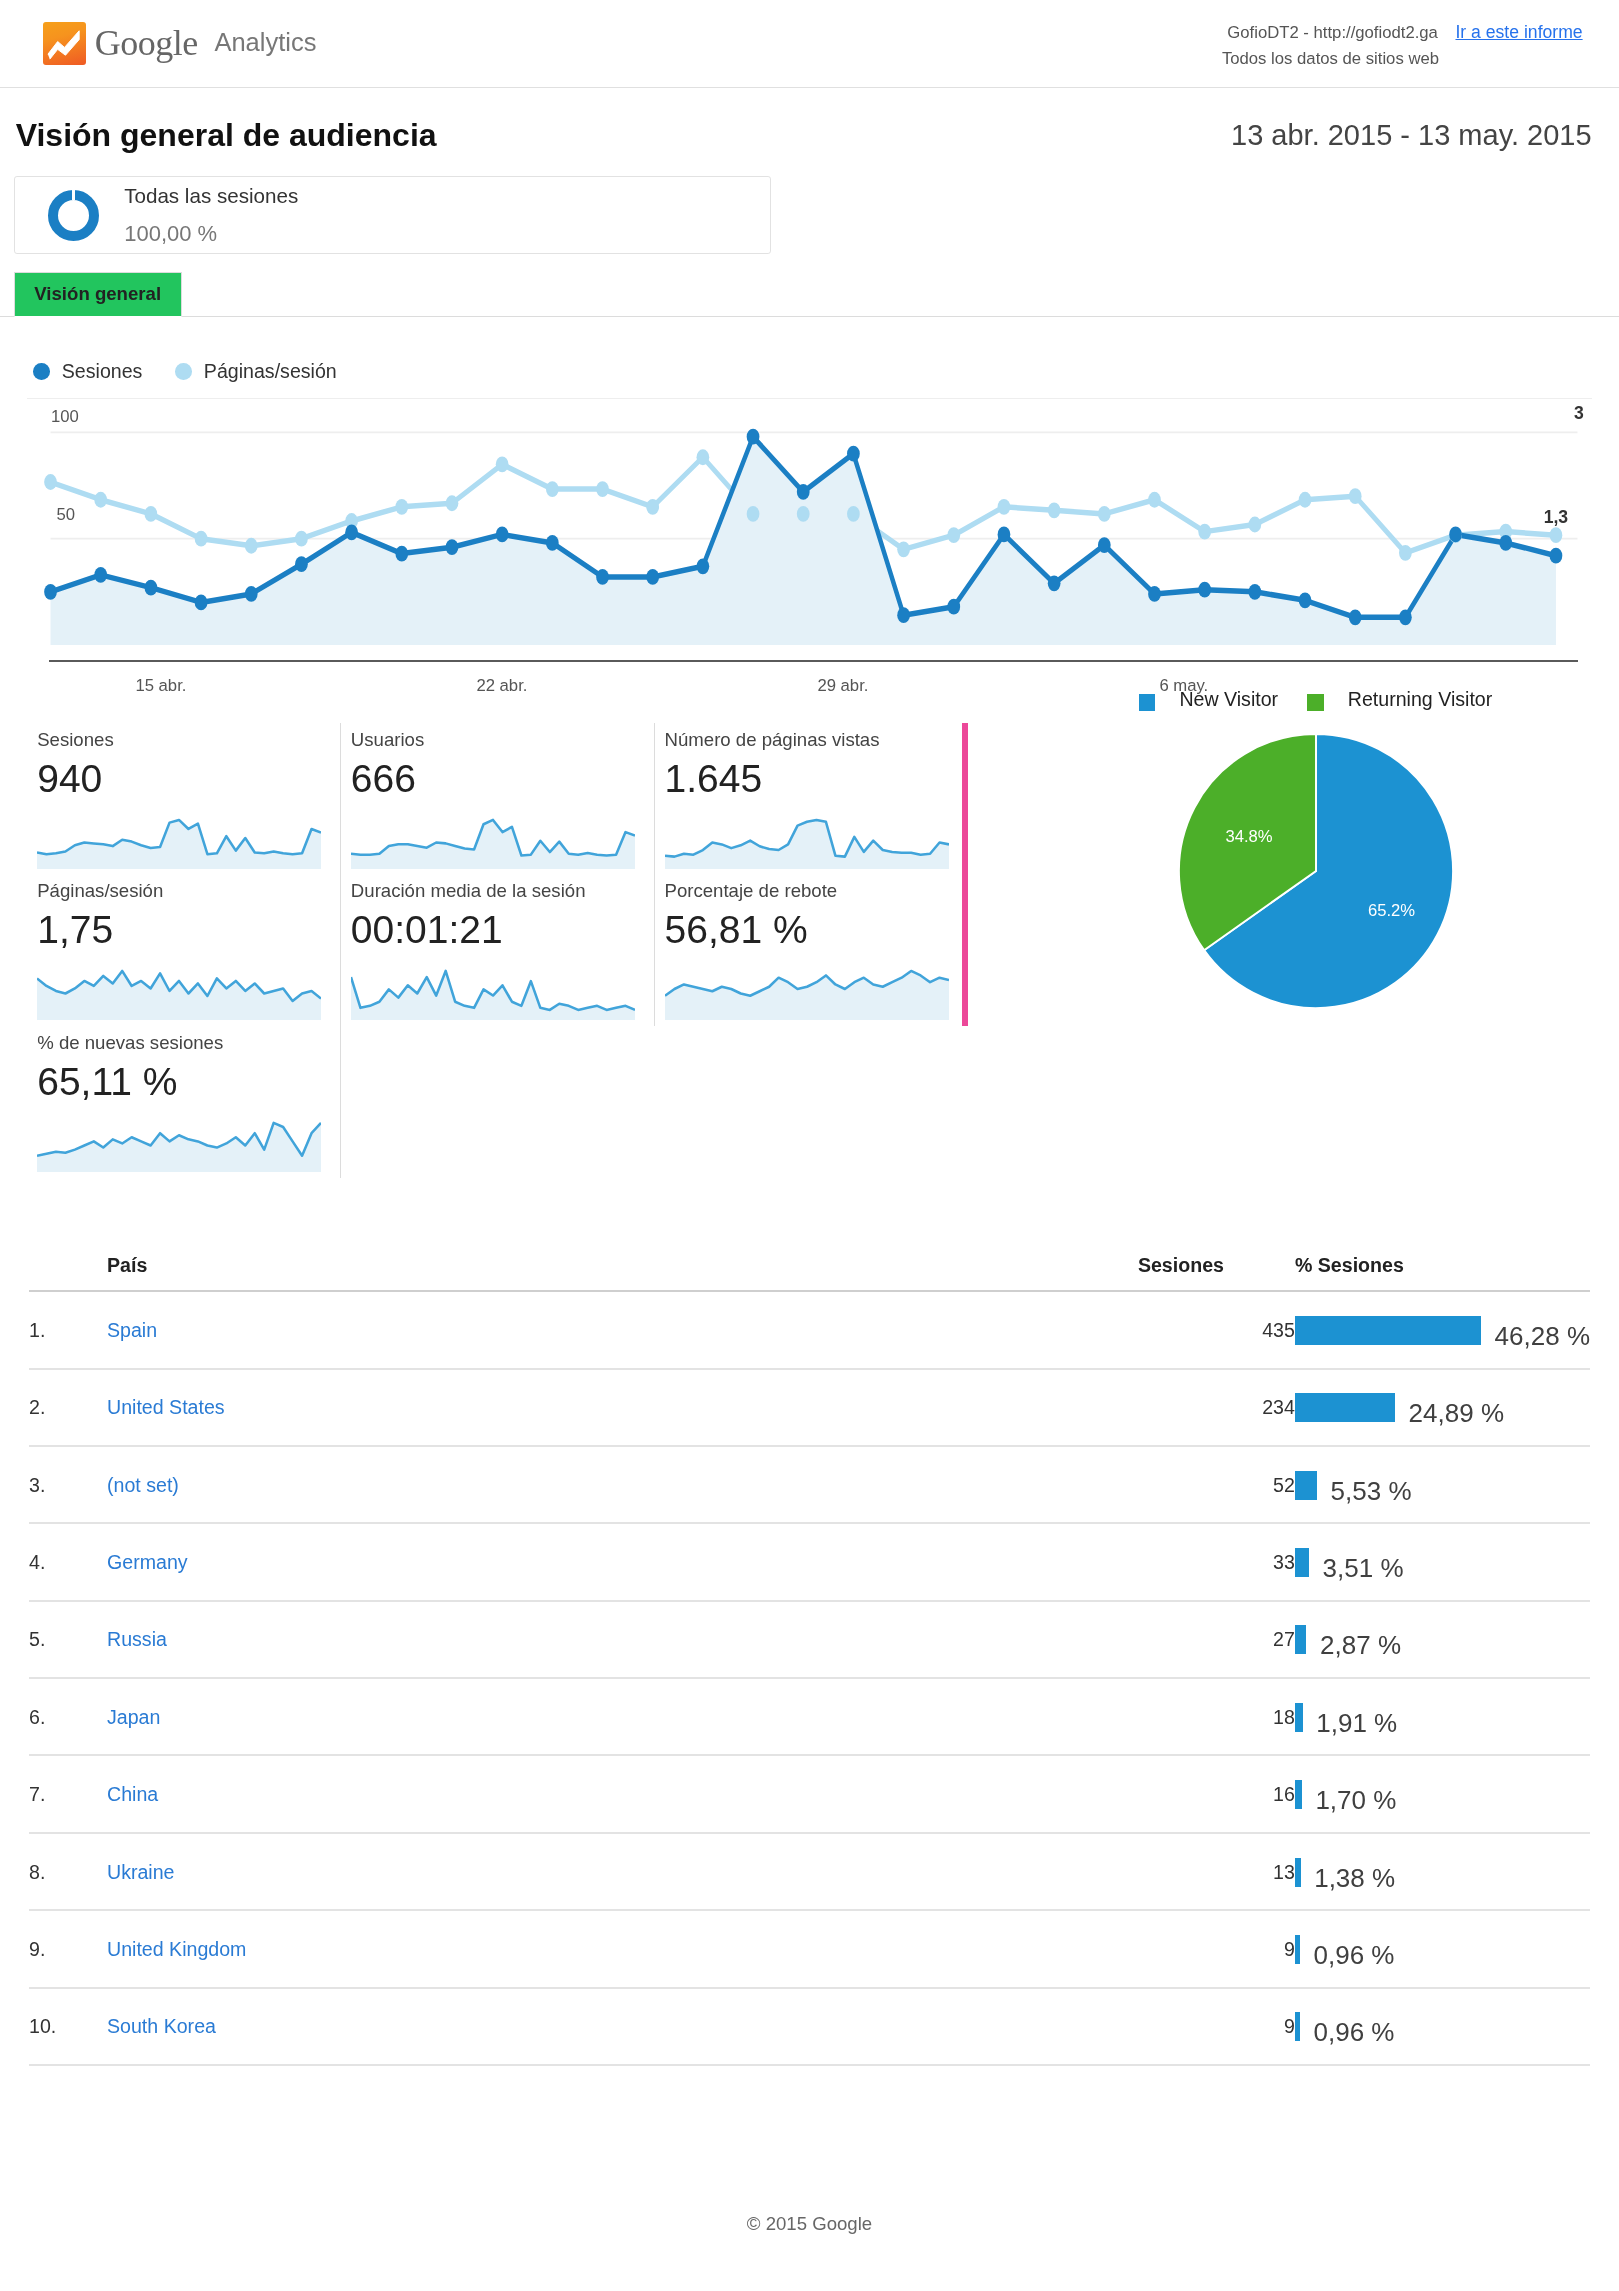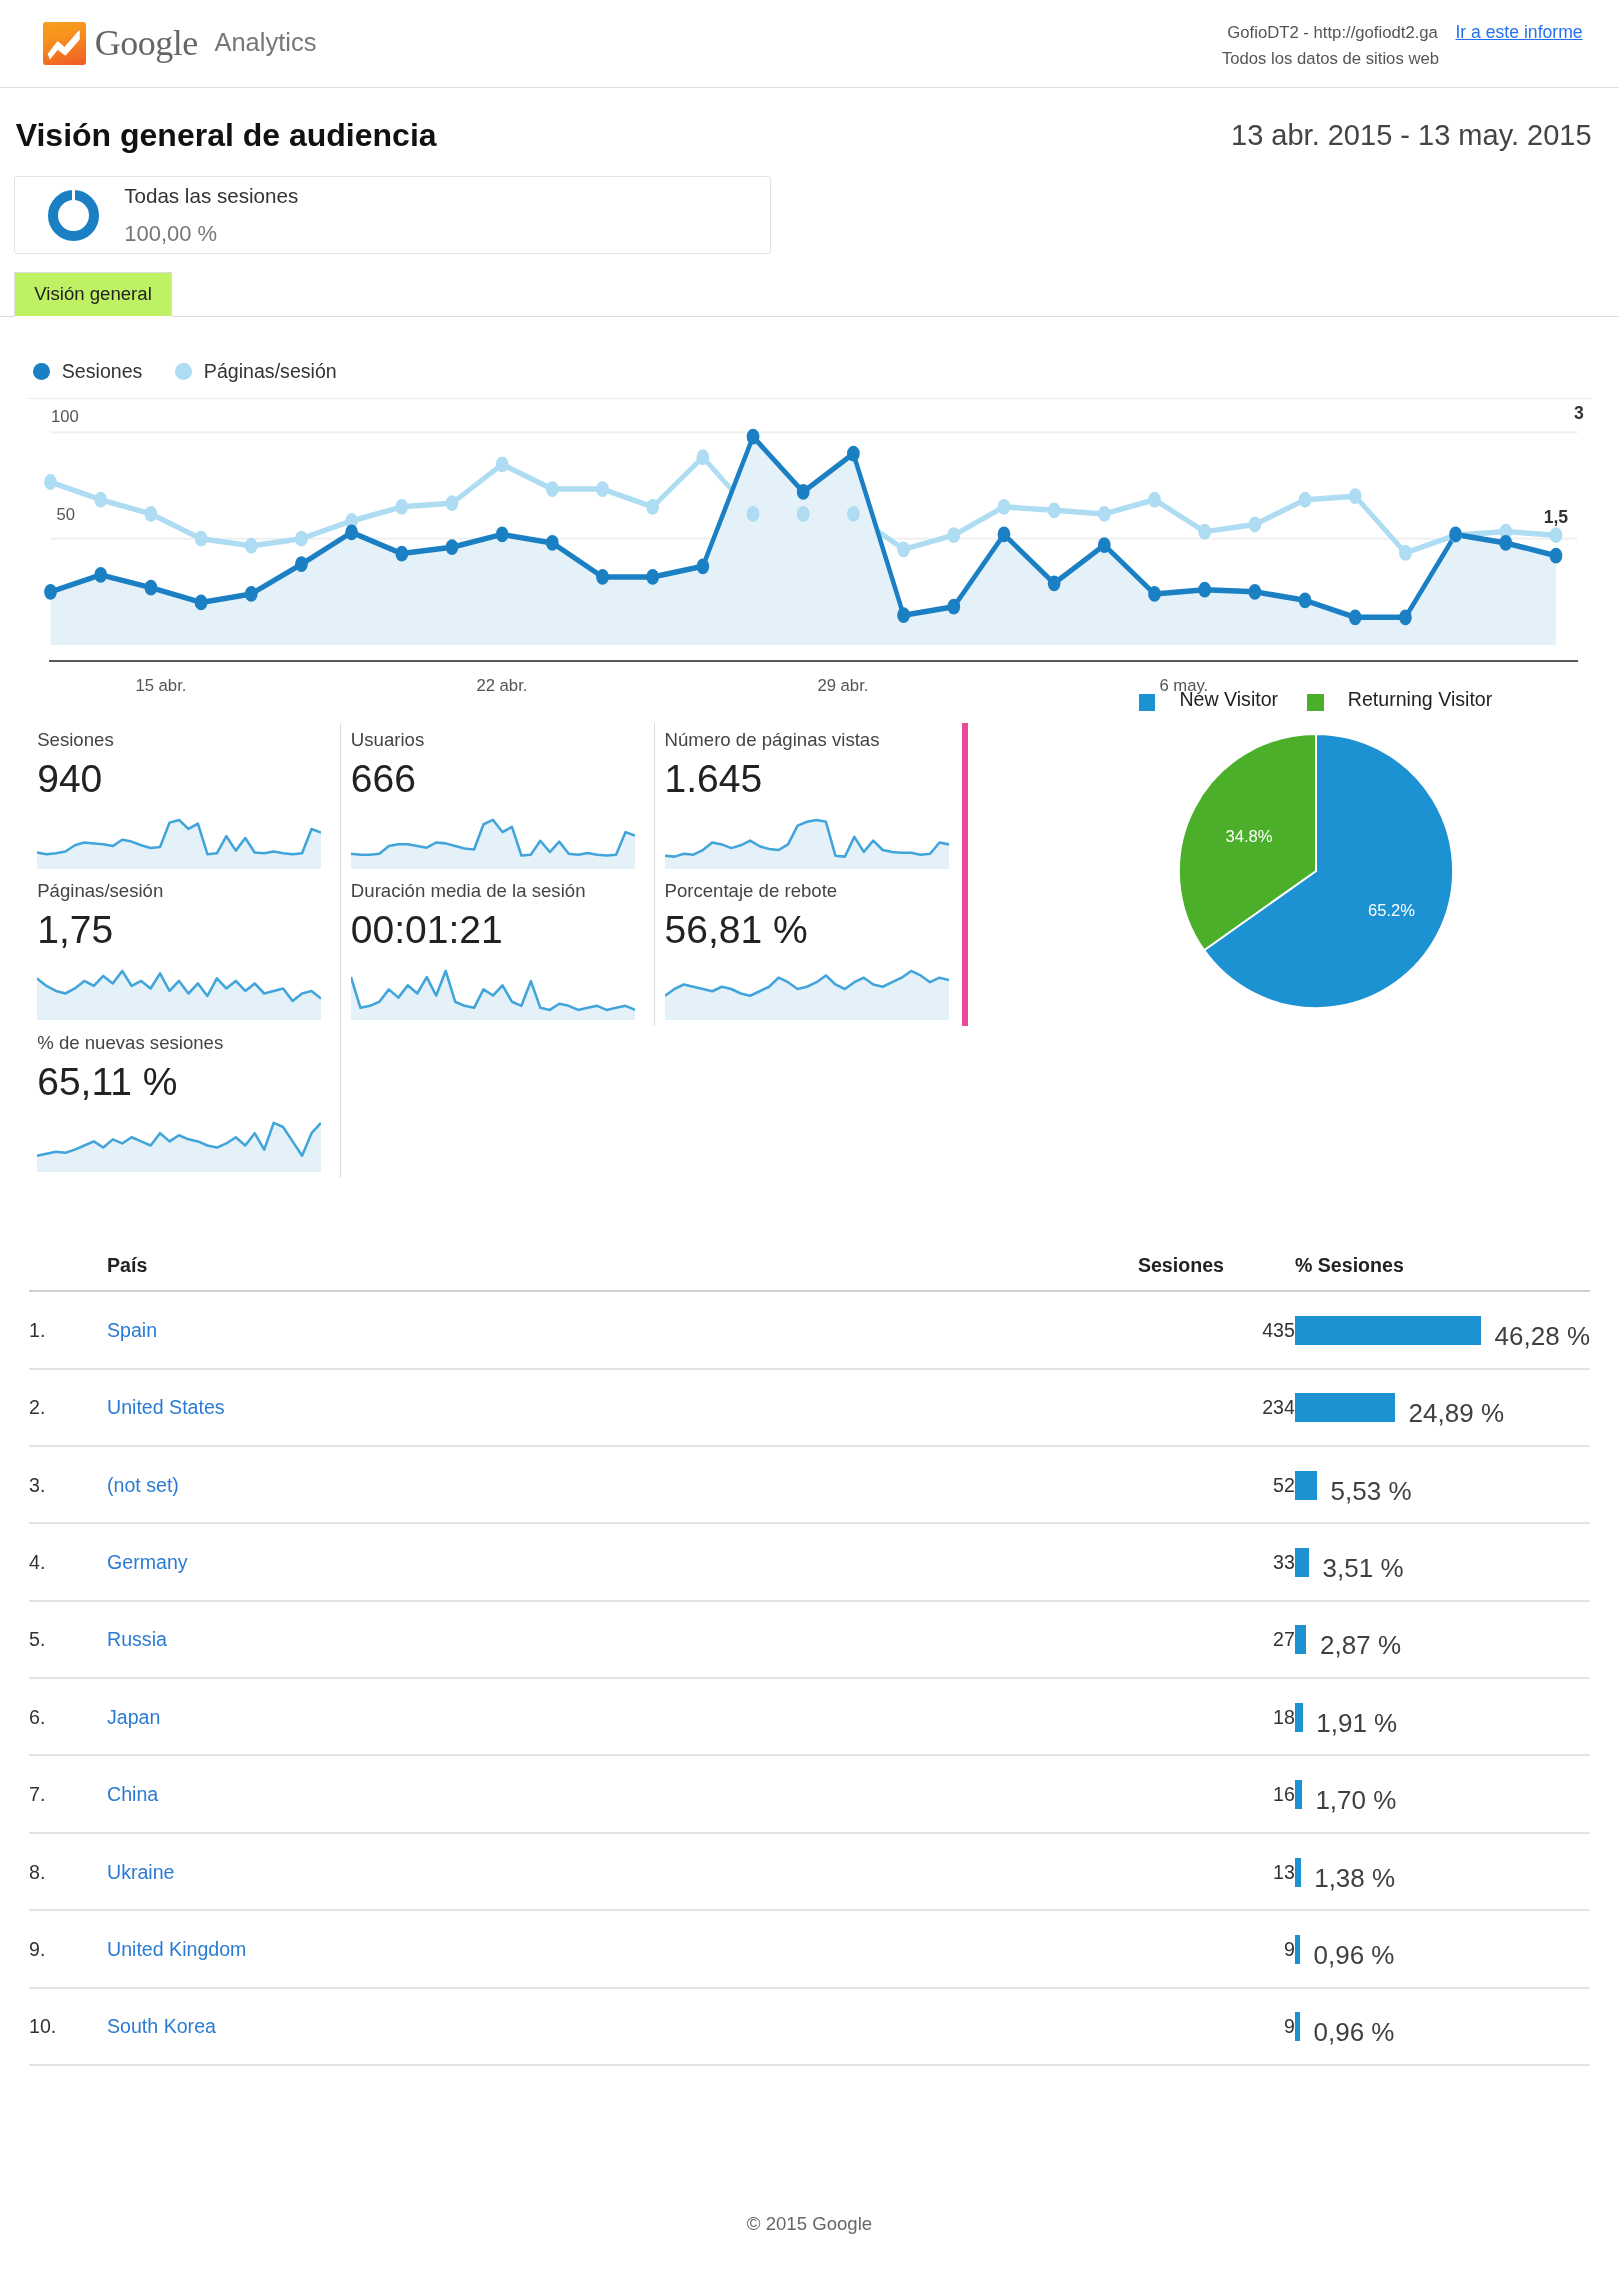--- a/index.html
+++ b/index.html
@@ -92,23 +92,23 @@
   .tabs-wrap {
     margin-top: 21.6px;
     position: relative;
     height: 41px;
     border-bottom: 1px solid #dcdcdc;
   }
   .tab {
     position: absolute; left: 13.7px; bottom: -1px;
     border: 1px solid #dcdcdc;
     border-bottom: 1px solid #fff;
-    background: #bef264;
+    background: #22c55e;
     padding: 9.8px 19.6px 10.8px 19.6px;
-    font-size: 18.6px; font-weight: normal; color: #222;
+    font-size: 18.6px; font-weight: bold; color: #222;
     cursor: pointer;
   }
 
   
   .chart-section { margin-top: 43px; padding: 0 27.4px 0 27.4px; position: relative;}
   .chart-legend { display: flex; align-items: center; gap: 33px; margin-left: 5.9px; }
   .legend-item { display: flex; align-items: center; gap: 11.8px; }
   .legend-dot { width: 16.7px; height: 16.7px; border-radius: 50%; }
   .legend-dot.dark { background: #1b7fc4; }
   .legend-dot.light { background: #aedcf2; }
@@ -307,21 +307,21 @@
         <circle cx="1304" cy="165.34545454545454" r="6.5" fill="#1b7fc4"></circle>
         <circle cx="1355.2" cy="179.3090909090909" r="6.5" fill="#1b7fc4"></circle>
         <circle cx="1406.4" cy="179.3090909090909" r="6.5" fill="#1b7fc4"></circle>
         <circle cx="1457.6" cy="111.23636363636365" r="6.5" fill="#1b7fc4"></circle>
         <circle cx="1508.8" cy="118.21818181818183" r="6.5" fill="#1b7fc4"></circle>
         <circle cx="1560" cy="128.6909090909091" r="6.5" fill="#1b7fc4"></circle>
       </svg>
     <div class="axis-left-100">100</div>
     <div class="axis-left-50">50</div>
     <div class="axis-right-3">3</div>
-    <div class="axis-right-15">1,5</div>
+    <div class="axis-right-15">1,3</div>
     <div class="axis-baseline"></div>
   </div>
 
   <div class="x-labels">
     <span class="x-label" style="left:108px">15 abr.</span>
     <span class="x-label" style="left:449px">22 abr.</span>
     <span class="x-label" style="left:790px">29 abr.</span>
     <span class="x-label" style="left:1132px">6 may.</span>
   </div>
 </div>

